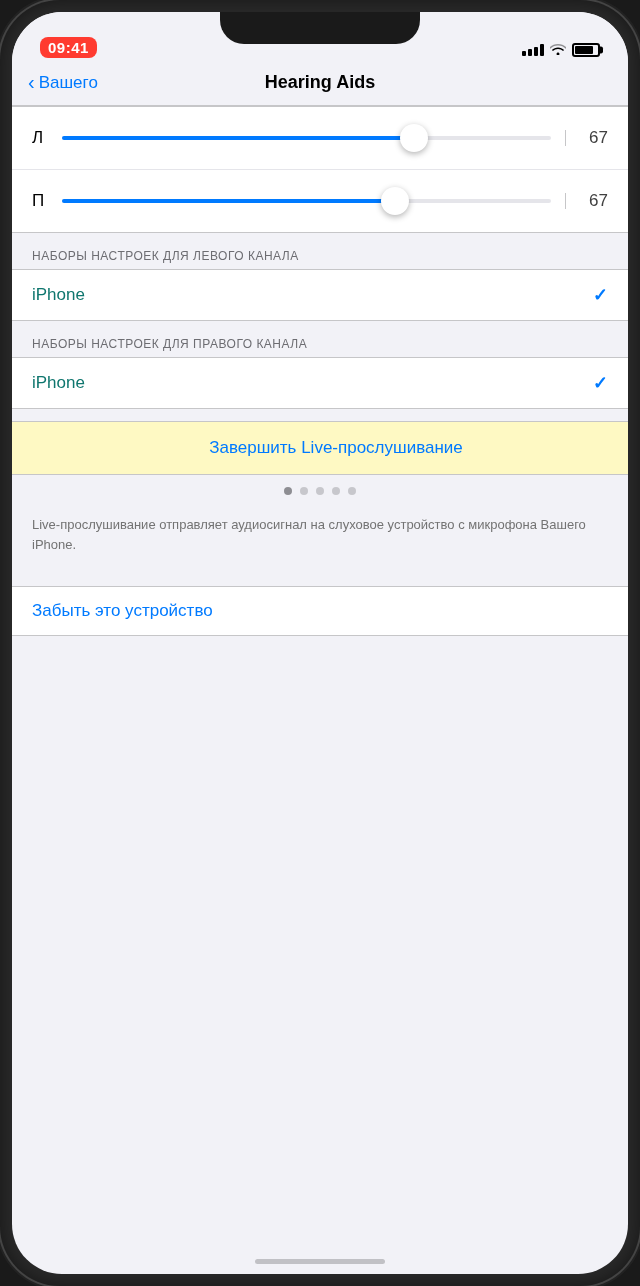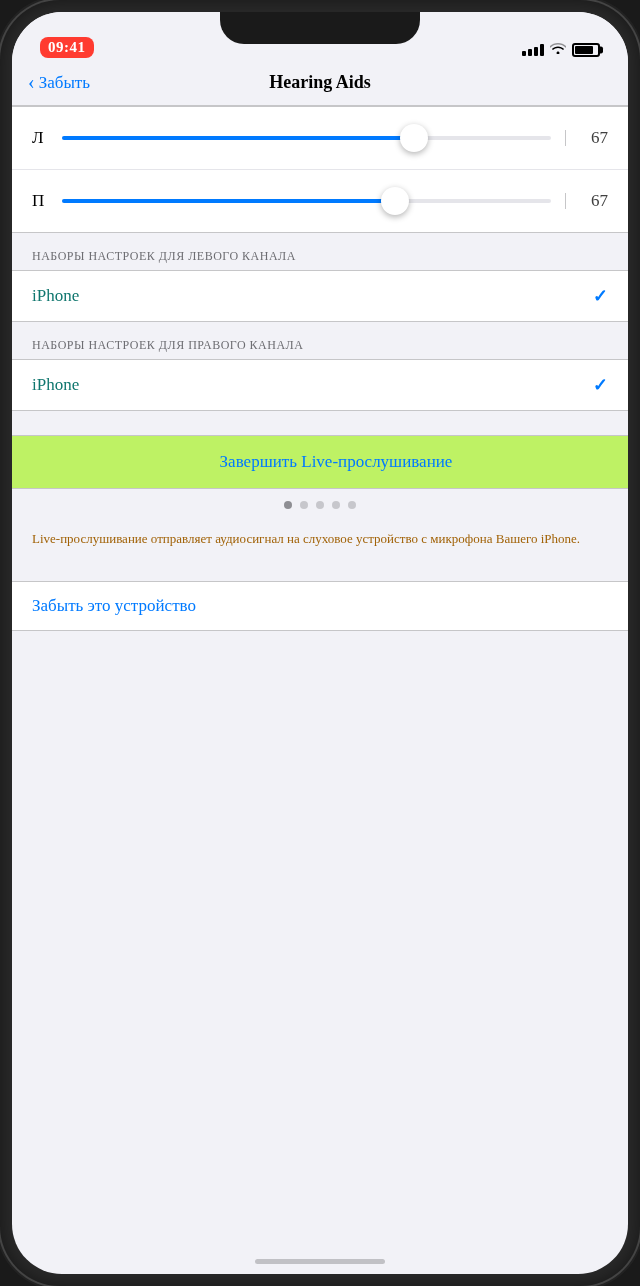--- a/index.html
+++ b/index.html
@@ -14,21 +14,20 @@
     }
 
     .phone-outer {
       width: 640px;
       height: 1286px;
       background: #2a2a2a;
       border-radius: 60px;
       position: relative;
       box-shadow: 0 0 0 2px #444, 0 0 0 4px #222, inset 0 0 20px rgba(0,0,0,0.5);
       overflow: hidden;
-      font-family: Liberation Serif, serif;
     }
 
     .phone-inner {
       position: absolute;
       top: 12px;
       left: 12px;
       right: 12px;
       bottom: 12px;
       background: #f2f2f7;
       border-radius: 50px;
@@ -260,24 +259,24 @@
     }
 
     .checkmark {
       color: #007aff;
       font-size: 18px;
       font-weight: 600;
     }
 
     
     .action-section {
-      background: #bef264;
+      background: #fef9c3;
       border-top: 1px solid #c6c6c8;
       border-bottom: 1px solid #c6c6c8;
-      margin-top: 24px;
+      margin-top: 12px;
       padding-left: 32px;
     }
 
     .action-button {
       padding: 16px 20px;
       text-align: center;
       cursor: pointer;
     }
 
     .action-button-text {
@@ -306,21 +305,21 @@
     }
 
     
     .description-section {
       padding: 12px 20px 16px;
       background: #f2f2f7;
     }
 
     .description-text {
       font-size: 13px;
-      color: #a16207;
+      color: #737373;
       line-height: 1.5;
     }
 
     
     .diagnostics-section {
       margin-top: 16px;
       background: #fff;
       border-top: 1px solid #c6c6c8;
       border-bottom: 1px solid #c6c6c8;
     }
@@ -404,21 +403,21 @@
         </span>
         <div class="battery-icon">
           <div class="battery-fill"></div>
         </div>
       </div>
     </div>
 
     <div class="nav-bar">
       <div class="nav-back">
         <span class="nav-back-chevron">‹</span>
-        <span>Забыть</span>
+        <span>Вашего</span>
       </div>
       <span class="nav-title">Hearing Aids</span>
     </div>
 
     <div class="content-scroll">
 
 
       <div class="section-group">
 
         <div class="slider-row">

